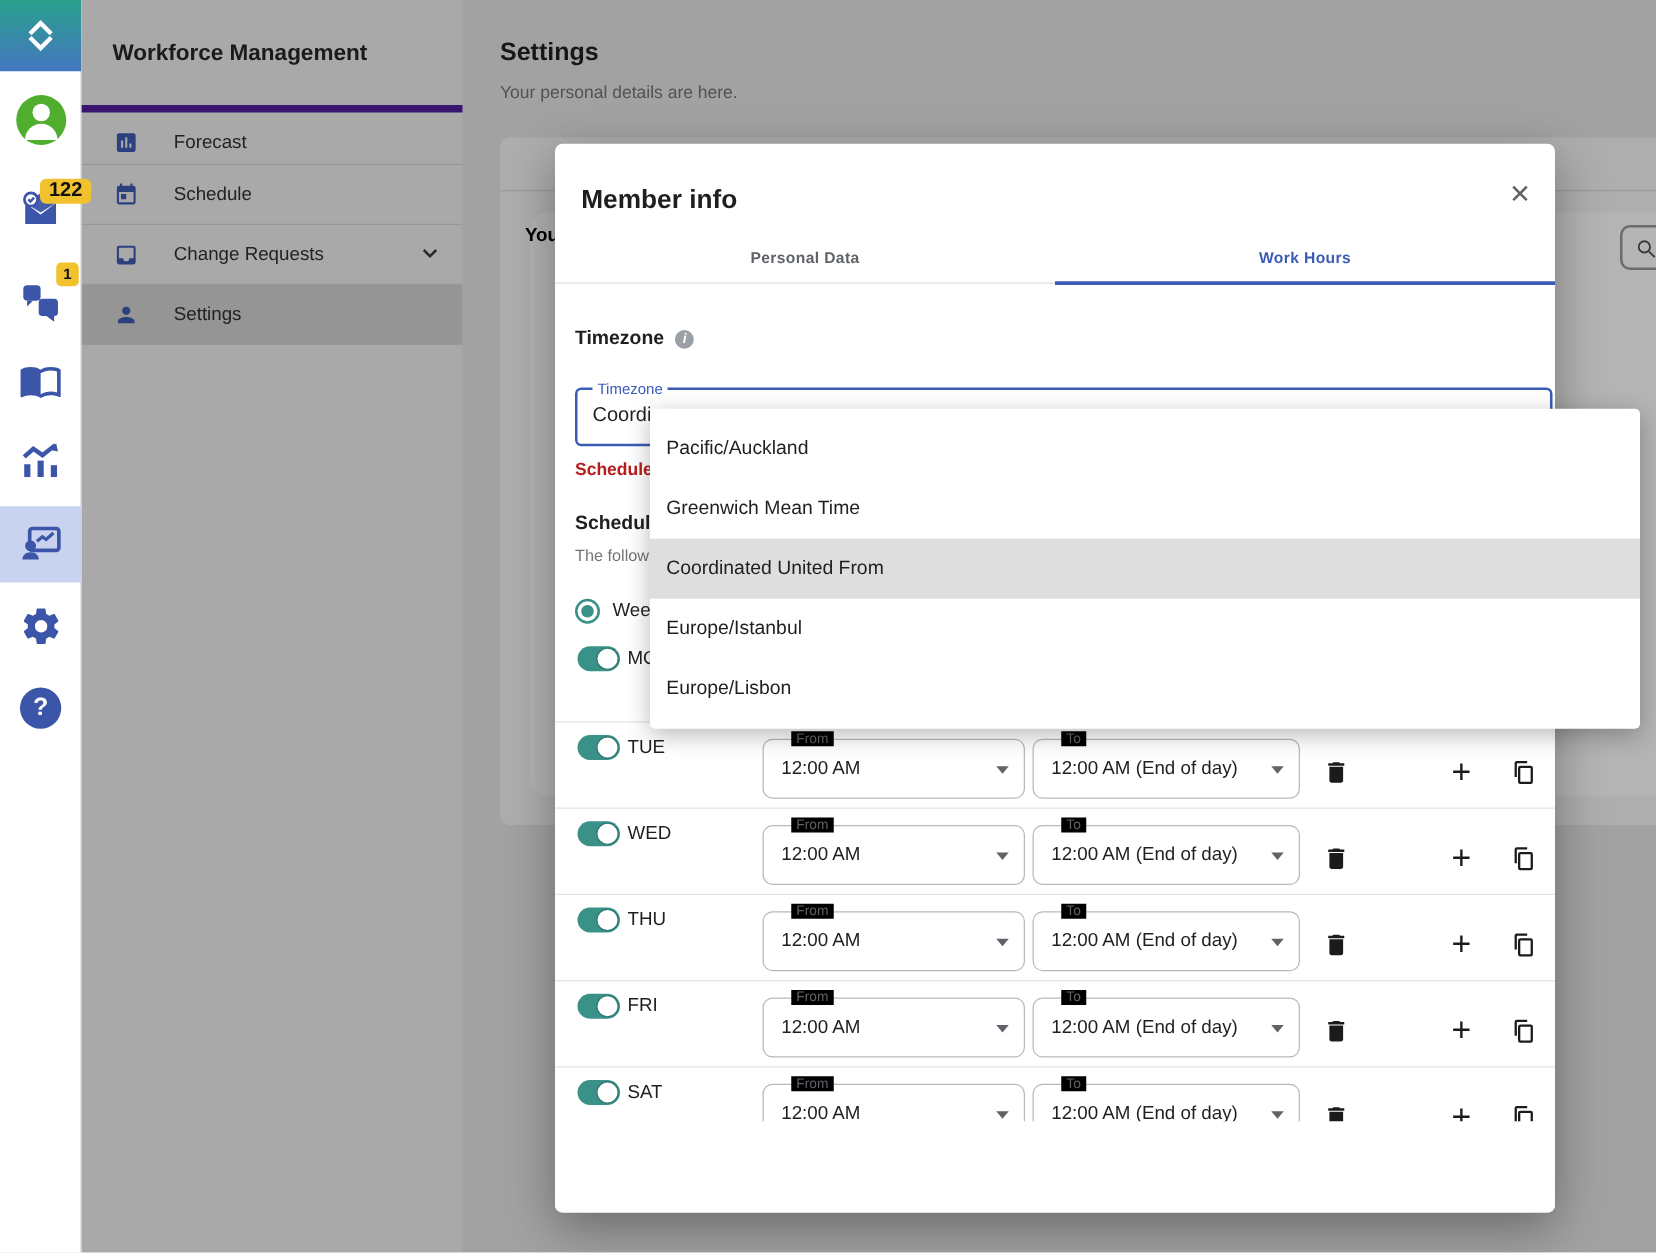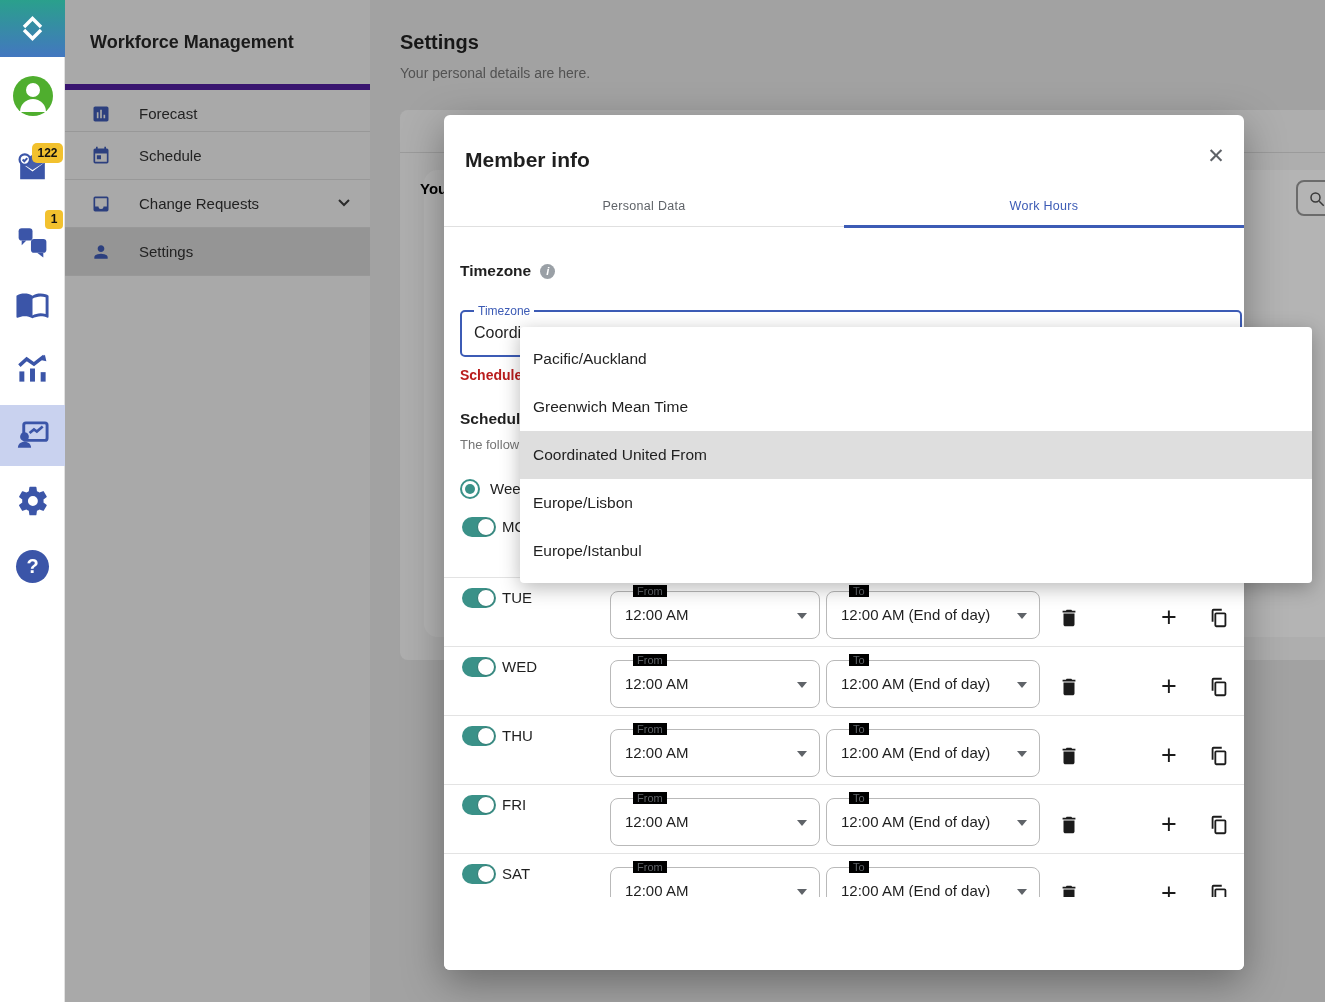--- a/index.html
+++ b/index.html
@@ -32,31 +32,31 @@
   
   .rail { position:absolute; left:0; top:0; width:65px; height:1002px; background:#ffffff; z-index:100; border-right:1px solid #e2e2e2; }
   .logo { position:absolute; left:0; top:0; width:65px; height:57px; background:linear-gradient(180deg,#2aa08c,#4377c0); cursor:default; }
   .logo svg { position:absolute; left:16px; top:12px; width:33px; height:33px; stroke:#fff; stroke-width:3.4; fill:none; }
   .rail-btn { position:absolute; cursor:pointer; }
   .avatar { left:13px; top:76px; width:40px; height:40px; border-radius:50%; background:#4fae2e; }
   .avatar .head { position:absolute; left:13px; top:7px; width:14px; height:14px; border-radius:50%; background:#fff; }
   .avatar .bodyy { position:absolute; left:7px; top:23px; width:26px; height:13px; border-radius:13px 13px 0 0; background:#fff; }
   .rail-ico { fill:#3b55a8; }
   .badge { position:absolute; background:#f2c12e; color:#111; font-weight:bold; text-align:center; z-index:2; }
-  .badge-122 { left:32px; top:143px; width:31px; height:20px; line-height:20px; font-size:12px; border-radius:5px; }
+  .badge-122 { left:32px; top:143px; width:41px; height:20px; line-height:20px; font-size:16px; border-radius:5px; }
   .badge-1 { left:45px; top:210px; width:18px; height:19px; line-height:19px; font-size:12px; border-radius:4px; }
   .rail-active { position:absolute; left:0; top:405px; width:65px; height:61px; background:#c9d2ef; }
   .help-circ { left:16px; top:550px; width:33px; height:33px; border-radius:50%; background:#3b55a8; color:#fff; font-size:20px; font-weight:bold; text-align:center; line-height:33px; }
 
   
   .modal { position:absolute; left:444px; top:115px; width:800px; height:855px; background:#fff; border-radius:6px; box-shadow:0 12px 40px rgba(0,0,0,0.35); z-index:200; }
   .m-title { position:absolute; left:21px; top:33px; font-size:21px; font-weight:bold; color:#1f1f1f; }
   .m-close { position:absolute; left:758px; top:27px; width:28px; height:28px; font-size:21px; color:#5f6368; text-align:center; line-height:28px; cursor:pointer; }
   .tabs { position:absolute; left:0; top:70px; width:800px; height:42px; border-bottom:1px solid #e0e0e0; }
-  .tab { position:absolute; top:0; width:400px; height:42px; text-align:center; line-height:42px; font-size:12.5px; font-weight:normal; letter-spacing:.3px; cursor:pointer; }
+  .tab { position:absolute; top:0; width:400px; height:42px; text-align:center; line-height:42px; font-size:12.5px; font-weight:bold; letter-spacing:.3px; cursor:pointer; }
   .tab.inactive { left:0; color:#5f6368; }
   .tab.active { left:400px; color:#3c5bb5; }
   .tab-underline { position:absolute; left:400px; bottom:-2px; width:400px; height:3px; background:#3c5bb5; }
 
   .tz-head { position:absolute; left:16px; top:147px; font-size:15.5px; font-weight:bold; color:#1f1f1f; display:flex; align-items:center; gap:9px; }
   .info-i { width:15px; height:15px; border-radius:50%; background:#9aa0a6; color:#fff; font-size:11px; font-weight:bold; font-style:italic; text-align:center; line-height:15px; cursor:pointer; }
   .tz-field { position:absolute; left:16px; top:195px; width:782px; height:47px; border:2px solid #3c5bb5; border-radius:5px; cursor:text; }
   .tz-field .flabel { position:absolute; left:12px; top:-8px; background:#fff; padding:0 4px; font-size:12px; color:#3c5bb5; }
   .tz-field .fval { position:absolute; left:12px; top:12px; font-size:16px; color:#1f1f1f; }
   .tz-helper { position:absolute; left:16px; top:252px; font-size:14px; color:#b91c1c;font-weight:bold; }
@@ -365,15 +365,15 @@
   <div class="m-footer">
     
     
   </div>
 </div>
 
 <div class="dropdown">
   <div class="dd-opt">Pacific/Auckland</div>
   <div class="dd-opt">Greenwich Mean Time</div>
   <div class="dd-opt highlighted">Coordinated United From</div>
+  <div class="dd-opt">Europe/Istanbul</div>
   <div class="dd-opt">Europe/Lisbon</div>
-  <div class="dd-opt">Europe/Istanbul</div>
 </div>
 
 </body></html>

